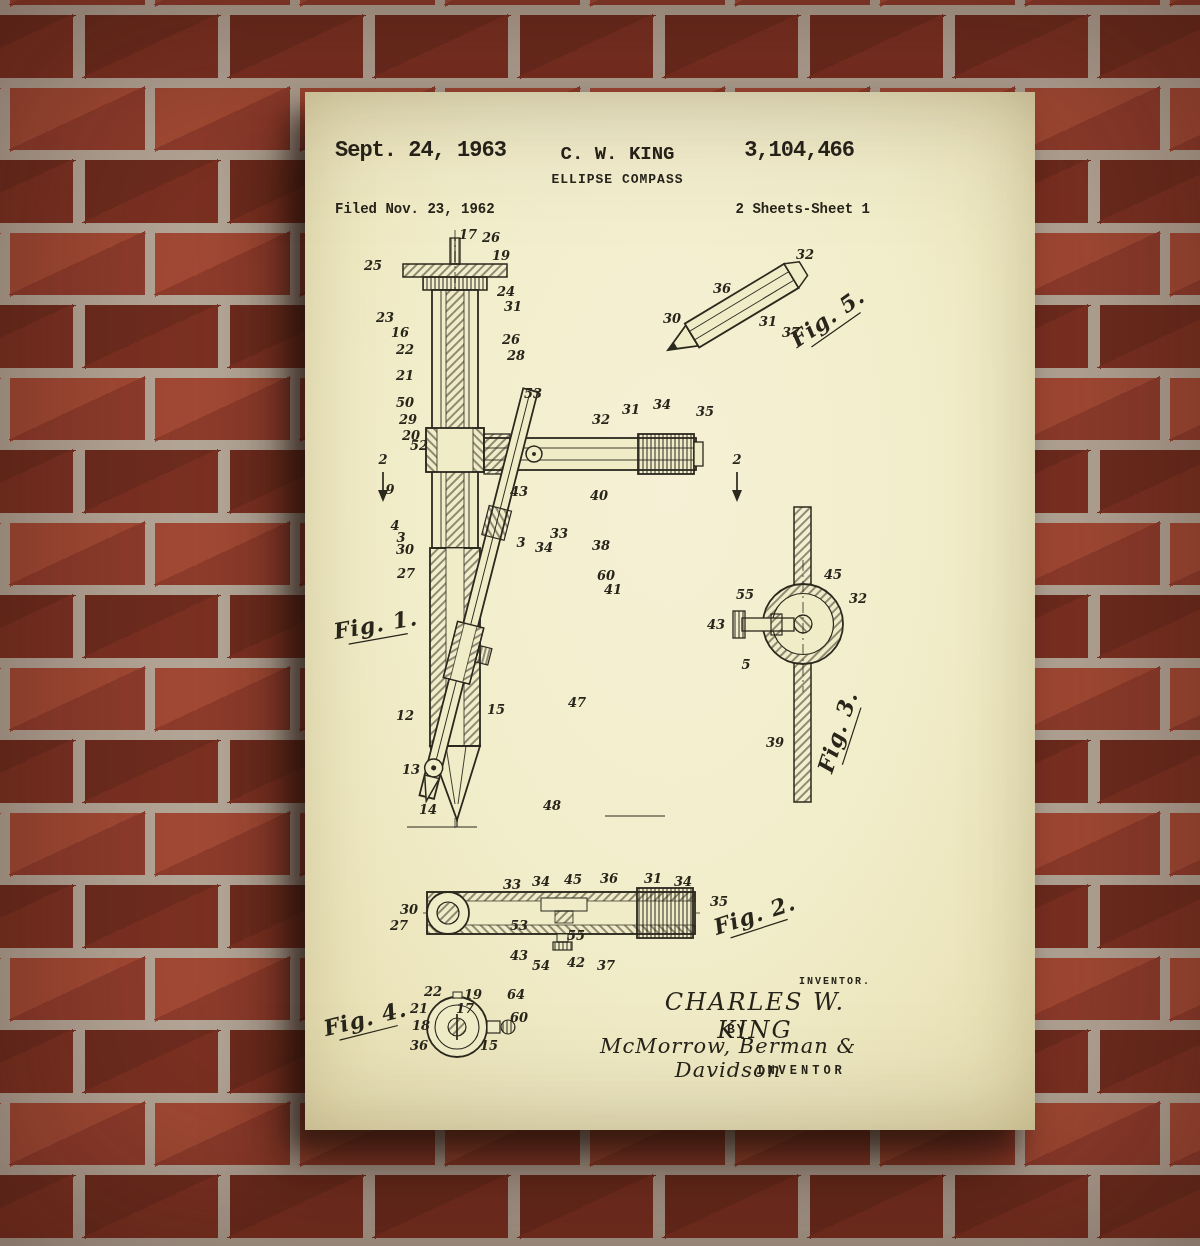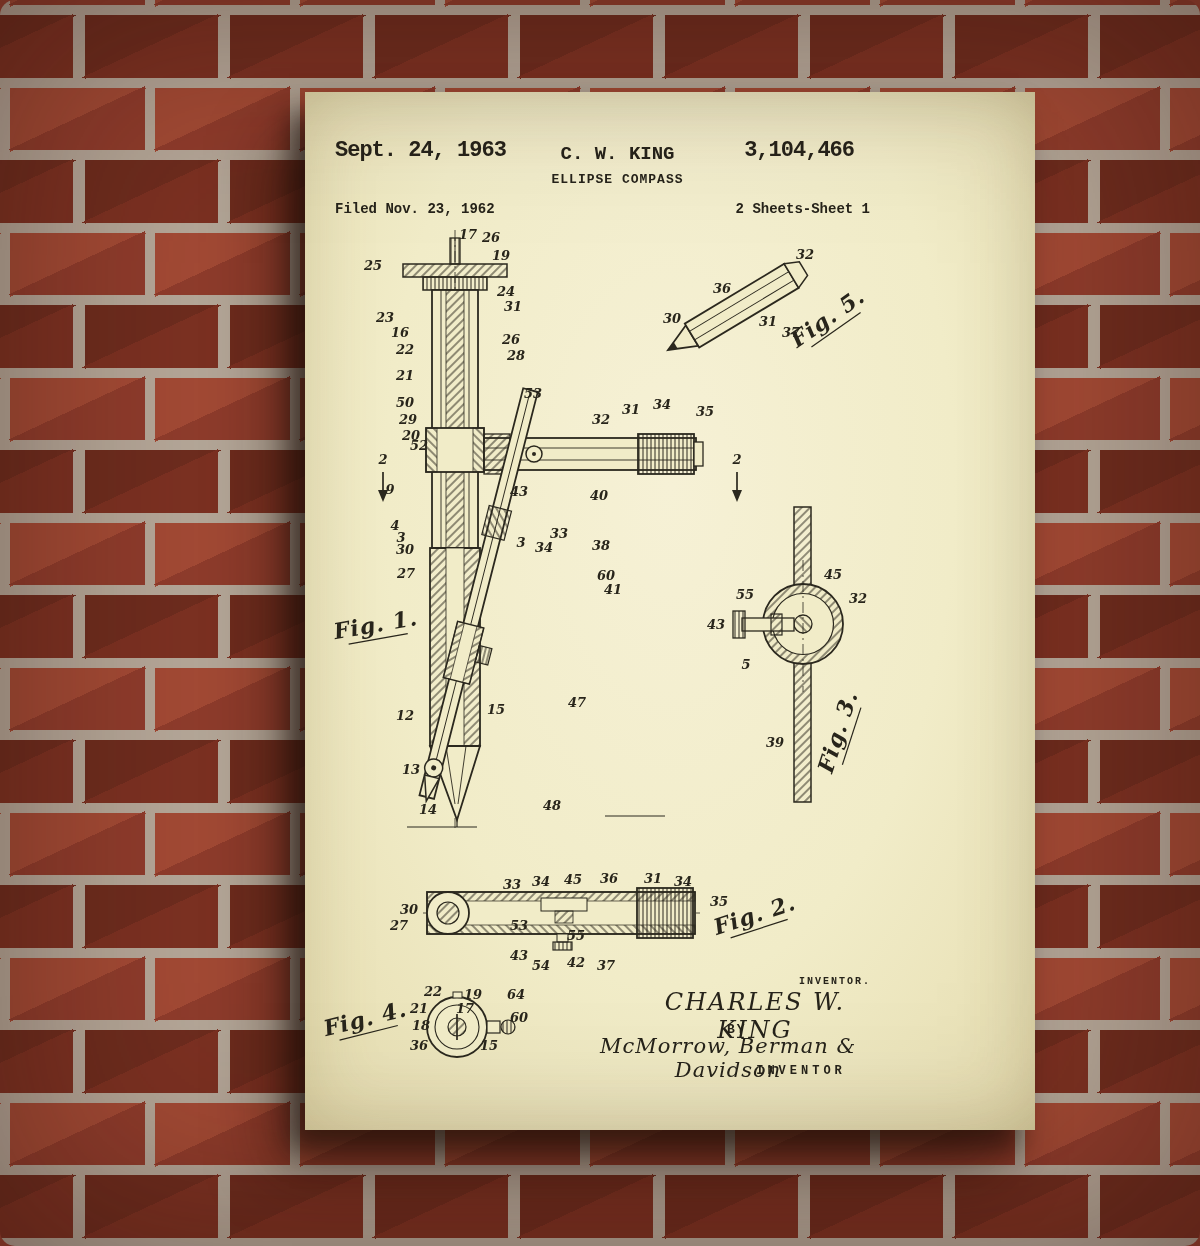--- a/index.html
+++ b/index.html
@@ -11,21 +11,20 @@
   .wall{
     position:absolute;inset:0;
     background-color:#b5a798;
     background-image:
       linear-gradient(335deg, #8f3c2c 58px, transparent 58px),
       linear-gradient(155deg, #a34a35 58px, transparent 58px),
       linear-gradient(335deg, #7c3122 58px, transparent 58px),
       linear-gradient(155deg, #6e2c1e 58px, transparent 58px);
     background-size:145px 145px;
     background-position:0 5px, 10px 88px, 73px 78px, 85px 15px;
-    border-radius:15px;
   }
   .wall::after{
     content:"";position:absolute;inset:0;
     box-shadow:inset 0 0 220px rgba(40,16,8,.45);
     pointer-events:none;
   }
   
   .poster{
     position:absolute;left:305px;top:92px;width:730px;height:1038px;
     background:radial-gradient(ellipse at 50% 38%, #f6f1d6 0%, #f1ecc8 55%, #e6ddb0 100%);

